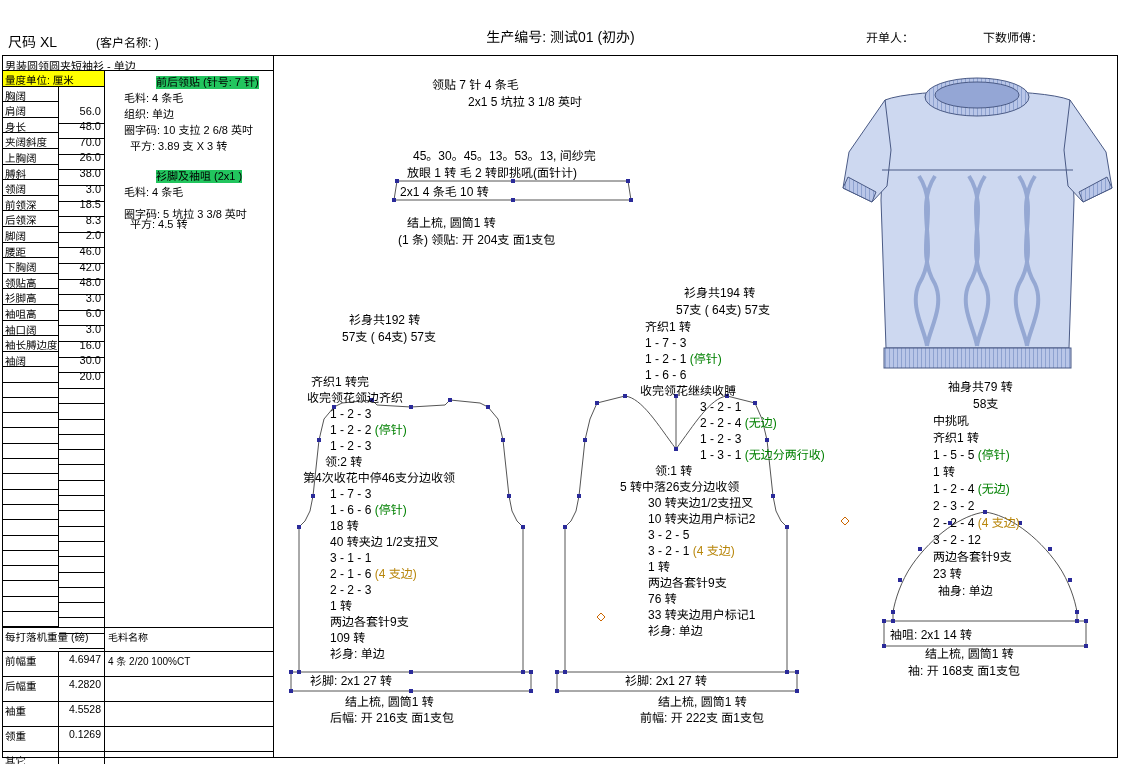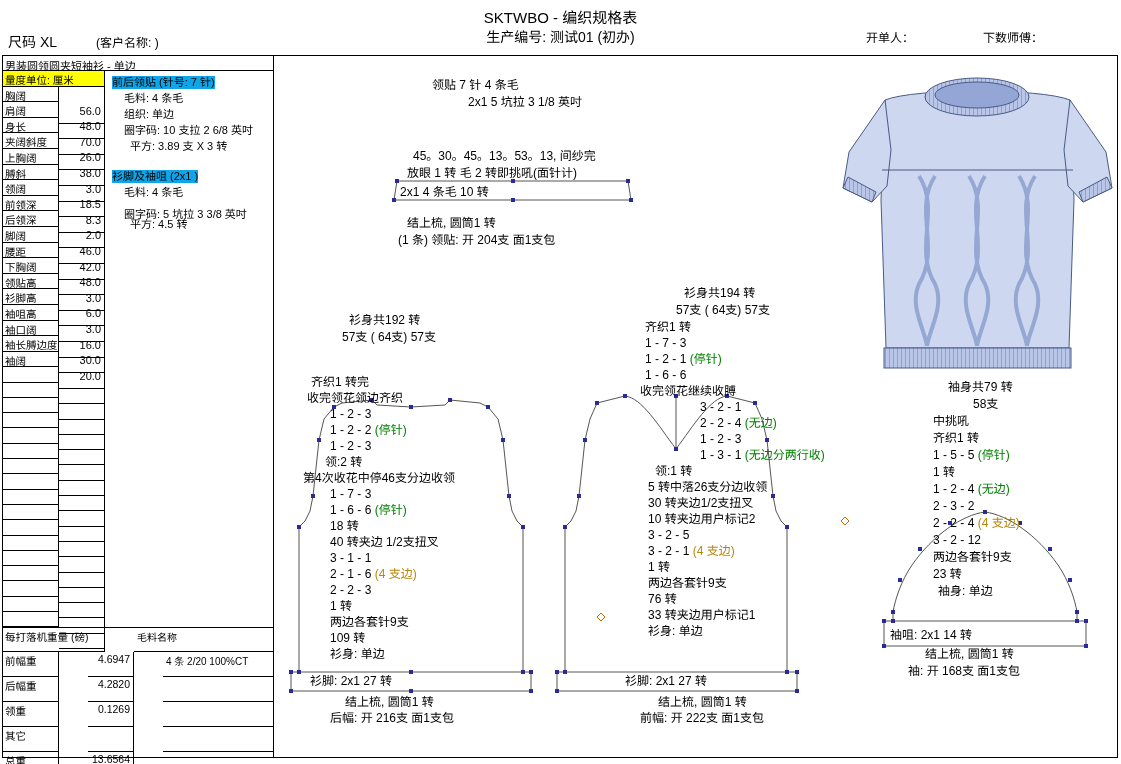--- a/index.html
+++ b/index.html
@@ -15,29 +15,29 @@
   .tech-lab  { left:983px; top:28px; font-size:12px; z-index:3; }
   .outer-border { left:2px; top:55px; width:1116px; height:703px; border:1px solid #000; z-index:2; }
   .vdiv { left:273px; top:55px; width:1px; height:703px; background:#000; z-index:2; }
   .left-tables { left:3px; top:56px; width:270px; z-index:4; }
   .style-row { width:270px; height:15px; border-bottom:1px solid #000; font-size:11px; padding:1px 2px; white-space:nowrap; overflow:hidden; }
   .unit-row { width:102px; height:15.6px; background:#ffff00; border-right:1px solid #000; border-bottom:1px solid #000; font-size:10.5px; padding:1px 2px; white-space:nowrap; }
   .mrow { display:flex; height:15.6px; }
   .mrow.erow { height:15.3px; }
   .mlabel { width:56px; border-right:1px solid #000; border-bottom:1px solid #000; font-size:10.5px; padding:1px 2px; white-space:nowrap; overflow:hidden; }
   .mval { width:46px; border-right:1px solid #000; border-bottom:1px solid #000; font-size:11px; text-align:right; padding:18px 3px; white-space:nowrap; }
-  .wrow { display:flex; height:25px; width:270px;gap:29px; }
+  .wrow { display:flex; height:25px; width:270px; }
   .wrow.whead { border-top:1px solid #000; }
   .wlab { width:56px; border-right:1px solid #000; border-bottom:1px solid #000; font-size:10.5px; padding:1px 2px; white-space:nowrap; overflow:hidden; }
   .wlab.wl2 { width:102px; }
   .wval { width:46px; border-right:1px solid #000; border-bottom:1px solid #000; font-size:10.5px; text-align:right; padding:1px 3px; white-space:nowrap; }
   .wnote { flex:1; border-bottom:1px solid #000; font-size:10px; padding:1px 3px; white-space:nowrap; overflow:hidden; }
   #ann-layer { left:0; top:0; width:1121px; height:764px; z-index:5; pointer-events:none; }
   .ann { position:absolute; white-space:nowrap; font-size:12px; line-height:13px; }
-  .ann.hl { background:#0ea5e9; }
+  .ann.hl { background:#22c55e;margin-left:44px; }
 </style>
 </head>
 <body>
 
 <div class="sheet">
 
   <svg id="diagram-svg" width="1121" height="764">
     <defs>
       <pattern id="rib" width="4" height="6" patternUnits="userSpaceOnUse">
         <rect width="4" height="6" fill="#b9c6e8"></rect>
@@ -145,21 +145,20 @@
         <rect x="1084" y="619" width="4" height="4"></rect>
         <rect x="882" y="644" width="4" height="4"></rect>
         <rect x="1084" y="644" width="4" height="4"></rect>
       </g>
     <g id="diamonds" stroke="#cc6600" fill="none">
         <path d="M601,613 L605,617 L601,621 L597,617 Z"></path>
         <path d="M845,517 L849,521 L845,525 L841,521 Z"></path>
       </g>
   </svg>
 
-  <div class="abs hdr-title">SKTWBO - 编织规格表</div>
   <div class="abs hdr-prod">生产编号: 测试01 (初办)</div>
   <div class="abs size-lab">尺码  XL</div>
   <div class="abs cust-lab">(客户名称: )</div>
   <div class="abs order-lab">开单人：</div>
   <div class="abs tech-lab">下数师傅：</div>
 
   <div class="abs outer-border"></div>
   <div class="abs vdiv"></div>
 
   <div class="abs left-tables">
@@ -313,20 +312,25 @@
           <div class="wnote">毛料名称</div>
         </div>
         <div class="wrow">
           <div class="wlab">前幅重</div>
           <div class="wval">4.6947</div>
           <div class="wnote">4 条 2/20  100%CT</div>
         </div>
         <div class="wrow">
           <div class="wlab">后幅重</div>
           <div class="wval">4.2820</div>
+          <div class="wnote"></div>
+        </div>
+        <div class="wrow">
+          <div class="wlab">袖重</div>
+          <div class="wval">4.5528</div>
           <div class="wnote"></div>
         </div>
         <div class="wrow">
           <div class="wlab">领重</div>
           <div class="wval">0.1269</div>
           <div class="wnote"></div>
         </div>
         <div class="wrow">
           <div class="wlab">其它</div>
           <div class="wval"></div>
@@ -390,21 +394,21 @@
       <div class="ann" style="left: 645px; top: 321px;"><span style="color: rgb(0, 0, 0);">齐织1 转</span></div>
       <div class="ann" style="left: 645px; top: 337px;"><span style="color: rgb(0, 0, 0);">1 - 7 - 3</span></div>
       <div class="ann" style="left: 645px; top: 353px;"><span style="color: rgb(0, 0, 0);">1 - 2 - 1 </span><span style="color: rgb(0, 128, 0);">(停针)</span></div>
       <div class="ann" style="left: 645px; top: 369px;"><span style="color: rgb(0, 0, 0);">1 - 6 - 6</span></div>
       <div class="ann" style="left: 640px; top: 385px;"><span style="color: rgb(0, 0, 0);">收完领花继续收膊</span></div>
       <div class="ann" style="left: 700px; top: 401px;"><span style="color: rgb(0, 0, 0);">3 - 2 - 1</span></div>
       <div class="ann" style="left: 700px; top: 417px;"><span style="color: rgb(0, 0, 0);">2 - 2 - 4 </span><span style="color: rgb(0, 128, 0);">(无边)</span></div>
       <div class="ann" style="left: 700px; top: 433px;"><span style="color: rgb(0, 0, 0);">1 - 2 - 3</span></div>
       <div class="ann" style="left: 700px; top: 449px;"><span style="color: rgb(0, 0, 0);">1 - 3 - 1 </span><span style="color: rgb(0, 128, 0);">(无边分两行收)</span></div>
       <div class="ann" style="left: 655px; top: 465px;"><span style="color: rgb(0, 0, 0);">领:1 转</span></div>
-      <div class="ann" style="left: 648px; top: 481px;"><span style="color: rgb(0, 0, 0);">5 转中落26支分边收领</span></div>
+      <div class="ann" style="left: 620px; top: 481px;"><span style="color: rgb(0, 0, 0);">5 转中落26支分边收领</span></div>
       <div class="ann" style="left: 648px; top: 497px;"><span style="color: rgb(0, 0, 0);">30 转夹边1/2支扭叉</span></div>
       <div class="ann" style="left: 648px; top: 513px;"><span style="color: rgb(0, 0, 0);">10 转夹边用户标记2</span></div>
       <div class="ann" style="left: 648px; top: 529px;"><span style="color: rgb(0, 0, 0);">3 - 2 - 5</span></div>
       <div class="ann" style="left: 648px; top: 545px;"><span style="color: rgb(0, 0, 0);">3 - 2 - 1 </span><span style="color: rgb(184, 134, 11);">(4 支边)</span></div>
       <div class="ann" style="left: 648px; top: 561px;"><span style="color: rgb(0, 0, 0);">1 转</span></div>
       <div class="ann" style="left: 648px; top: 577px;"><span style="color: rgb(0, 0, 0);">两边各套针9支</span></div>
       <div class="ann" style="left: 648px; top: 593px;"><span style="color: rgb(0, 0, 0);">76 转</span></div>
       <div class="ann" style="left: 648px; top: 609px;"><span style="color: rgb(0, 0, 0);">33 转夹边用户标记1</span></div>
       <div class="ann" style="left: 648px; top: 625px;"><span style="color: rgb(0, 0, 0);">衫身: 单边</span></div>
       <div class="ann" style="left: 625px; top: 675px;"><span style="color: rgb(0, 0, 0);">衫脚: 2x1   27 转</span></div>

